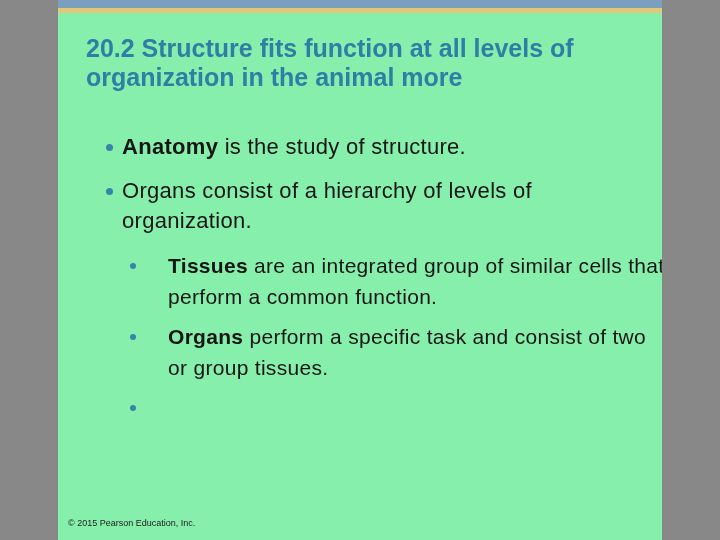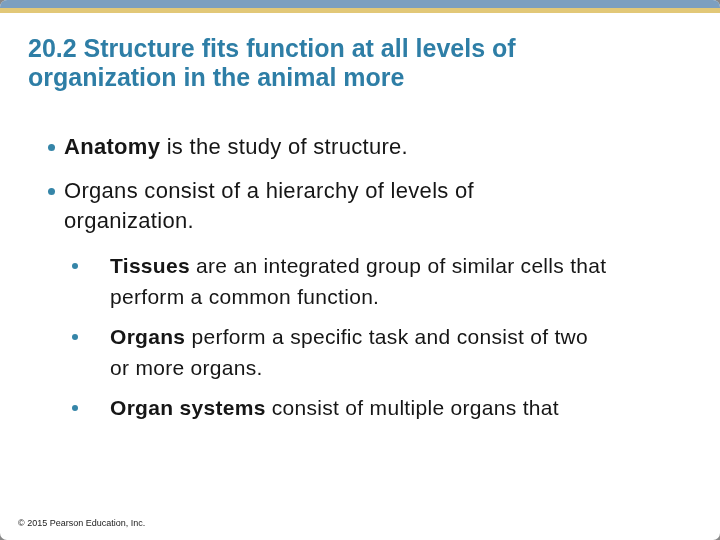--- a/index.html
+++ b/index.html
@@ -1,23 +1,22 @@
 <!DOCTYPE html>
 <html><head>
 <meta charset="utf-8">
 <style>
   html,body { margin:0; padding:0; background:#888; }
   .slide {
     position:relative;
-    width:720px; height:540px;
+    width:604px; height:540px;
     margin:0 auto;
-    background:#ffffff;
+    background:#86efac;
     overflow:hidden;
     font-family:"Liberation Sans", sans-serif;
-    border-radius:7px;
   }
   .bar-blue   { position:absolute; top:0; left:0; width:720px; height:8px; background:var(--bar-blue,#7C9FC0); }
   .bar-yellow { position:absolute; top:8px; left:0; width:720px; height:5px; background:var(--bar-yellow,#E2C878); }
 
   .title {
     position:absolute; left:28px; top:34px; width:660px;
     margin:0;
     font-size:25px; line-height:29px; font-weight:bold;
     color:var(--title-color,#2E7EA6);
   }
@@ -31,21 +30,21 @@
 
   .l1 { padding-left:48px; font-size:22px; line-height:30px; margin-bottom:14px; }
   .l1 .dot { flex:0 0 auto; width:7px; height:7px; border-radius:50%;
              background:var(--dot-color,#3585A8); margin-top:12px; margin-right:9px; }
 
   .l2 { padding-left:72px; font-size:21px; line-height:31px; margin-bottom:9px;gap:23px; }
   .l2 .dot { flex:0 0 auto; width:6px; height:6px; border-radius:50%;
              background:var(--dot-color,#3585A8); margin-top:13px; margin-right:9px; }
 
   .footer {
-    position:absolute; left:18px; top:518px;
+    position:absolute; left:10px; top:518px;
     font-size:9px; line-height:11px; color:#222222;
   }
 </style>
 </head>
 <body>
 
 <div class="slide" style="--bar-blue: #7C9FC0; --bar-yellow: #E2C878; --title-color: #2E7EA6; --body-color: #161616; --dot-color: #3585A8;">
 
   <div class="bar-blue"></div>
   <div class="bar-yellow"></div>
@@ -78,28 +77,27 @@
       <div class="btext">
         <span class="bline"><b>Tissues</b><span> are an integrated group of similar cells that</span></span>
         <span class="bline">perform a common function.</span>
       </div>
     </div>
 
     <div class="bullet l2">
       <span class="dot"></span>
       <div class="btext">
         <span class="bline"><b>Organs</b><span> perform a specific task and consist of two</span></span>
-        <span class="bline">or more organs.</span>
+        <span class="bline">or group tissues.</span>
       </div>
     </div>
 
     <div class="bullet l2">
       <span class="dot"></span>
       <div class="btext">
-        <span class="bline"><b>Organ systems</b><span> consist of multiple organs that</span></span>
       </div>
     </div>
 
   </div>
 
   <div class="footer">© 2015 Pearson Education, Inc.</div>
 
 </div>
 
 </body></html>

